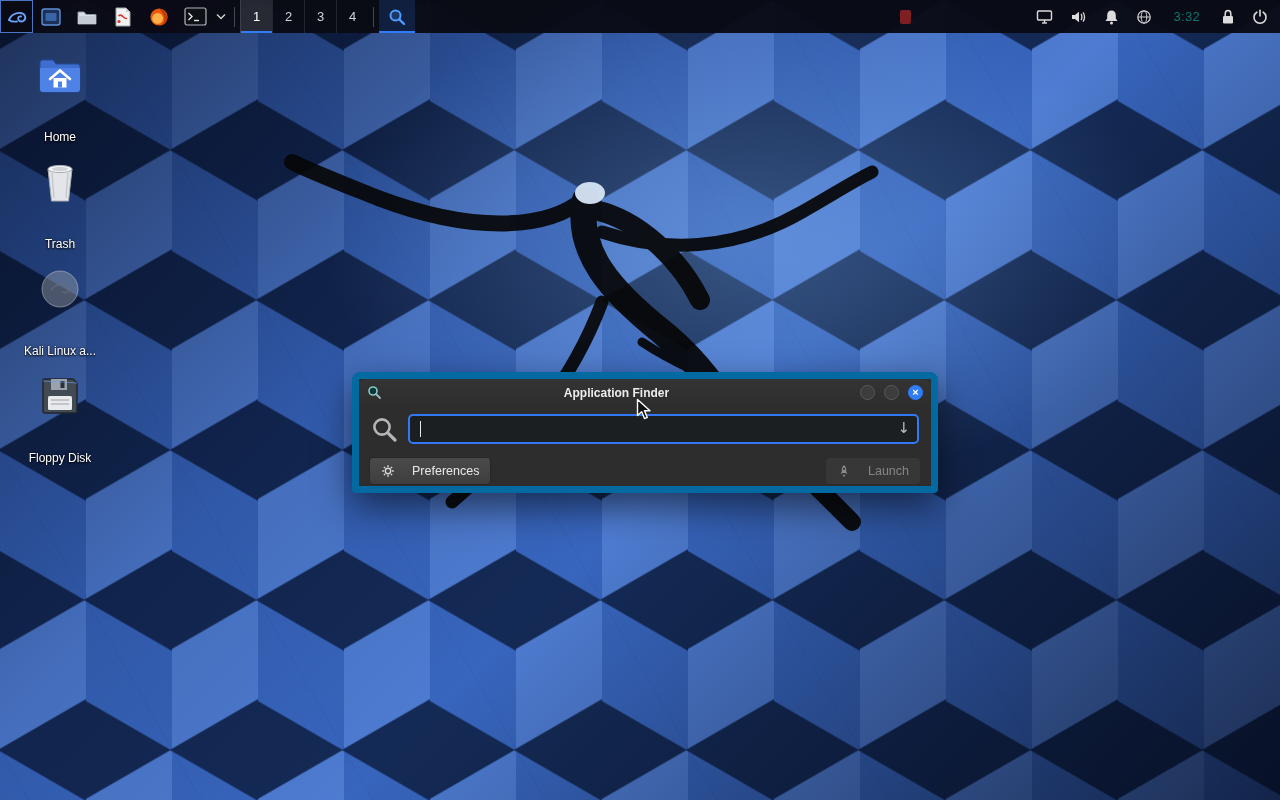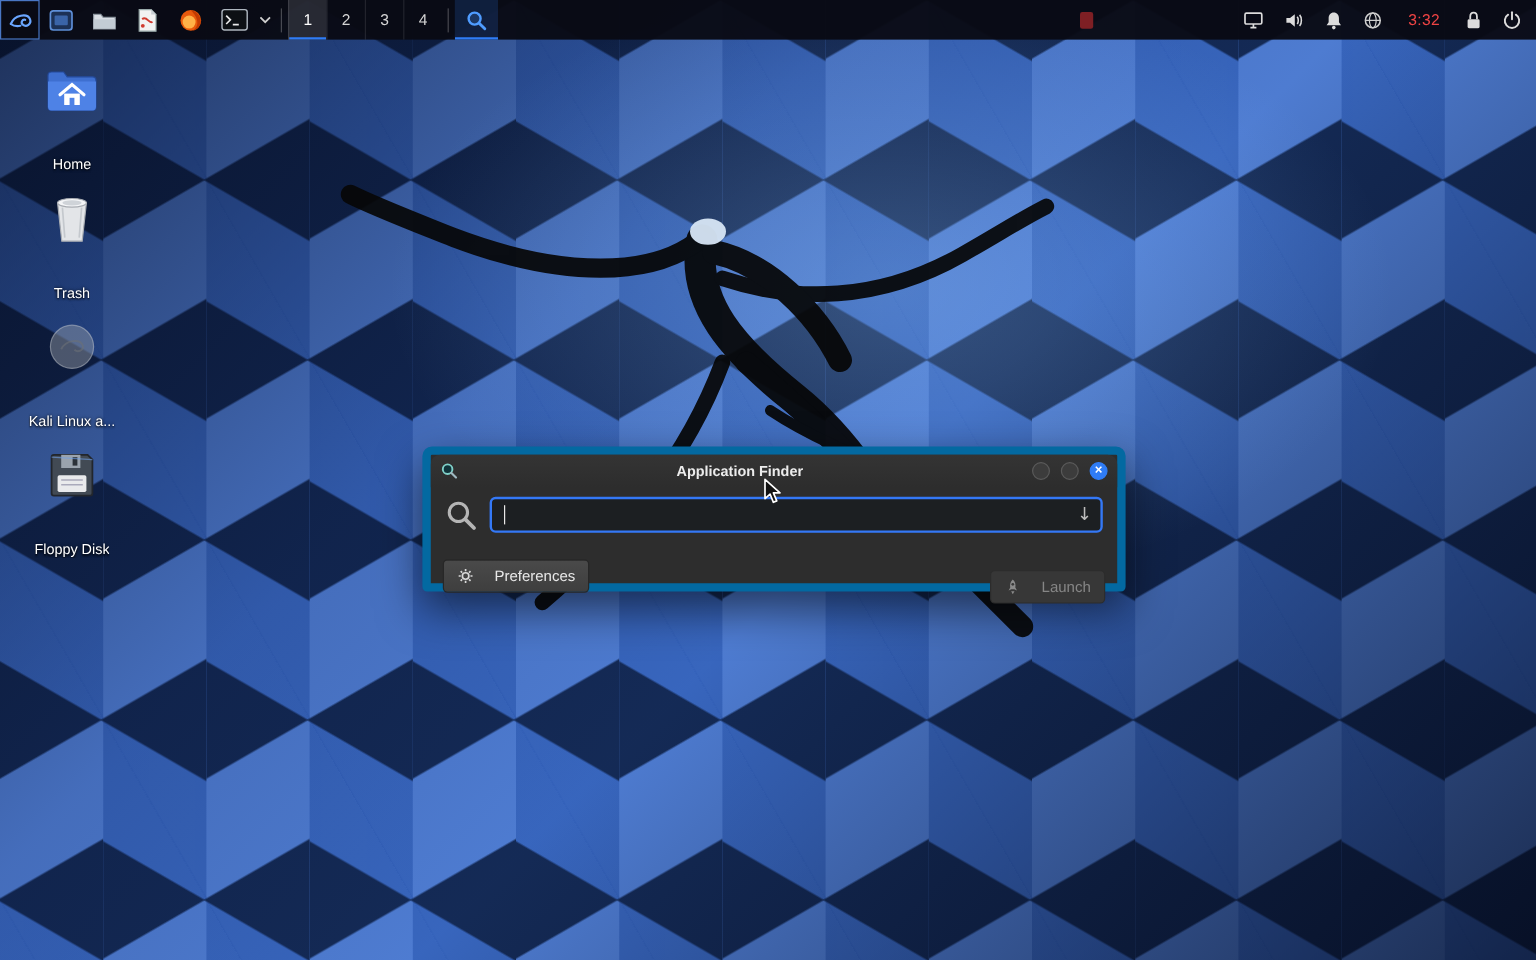--- a/index.html
+++ b/index.html
@@ -53,21 +53,21 @@
     font-size:13px; color:#d4d4d4; border-left:1px solid rgba(255,255,255,0.10);
   }
   .ws:last-of-type { border-right:1px solid rgba(255,255,255,0.10); }
   .ws.active { background:rgba(255,255,255,0.12); box-shadow:inset 0 -2px 0 #2f7cf6; color:#fff; }
   .finder-launcher {
     width:36px; height:33px; display:flex; align-items:center; justify-content:center;
     background:rgba(47,124,246,0.18); box-shadow:inset 0 -2px 0 #2f7cf6;
   }
   .panel-right { margin-left:auto; display:flex; align-items:center; gap:17px; padding-right:12px; height:100%; }
   .tray-red { width:11px; height:14px; border-radius:2px; background:#7e1f24; margin-right:108px; }
-  .clock { font-size:13px; color:#ef4444; letter-spacing:0.3px; padding:0 4px; }
+  .clock { font-size:13px; color:#0f766e; letter-spacing:0.3px; padding:0 4px; }
   .tray-ico { display:flex; align-items:center; justify-content:center; }
 
   
   .desktop-icons { position:absolute; left:12px; top:50px; width:96px; z-index:10; }
   .dicon {
     width:96px; height:94px; margin-bottom:13px;
     display:flex; flex-direction:column; align-items:center; justify-content:space-between;
   }
   .dicon .art { height:50px; display:flex; align-items:center; justify-content:center; }
   .dicon .lbl {
@@ -121,21 +121,21 @@
   }
   .btn-row { display:flex; justify-content:space-between; align-items:center; padding:13px 10px 0 10px; }
   .btn {
     display:flex; align-items:center; gap:17px;
     height:28px; padding:0 11px;
     background:linear-gradient(#4a4a4a,#3e3e3e);
     border:1px solid #272727; border-radius:4px;
     color:#e8e8e8; font-size:12.5px;
   }
   .btn-disabled {
-    background:#373737; border-color:#2c2c2c; color:#868686;margin-top:18px;
+    background:#373737; border-color:#2c2c2c; color:#868686;
   }
 
   
   .cursor { position:absolute; left:636px; top:398px; z-index:100; pointer-events:none; }
 </style>
 </head>
 <body>
 
 <div class="wallpaper"></div>
 <svg class="dragon" width="1280" height="800" viewBox="0 0 1280 800">

